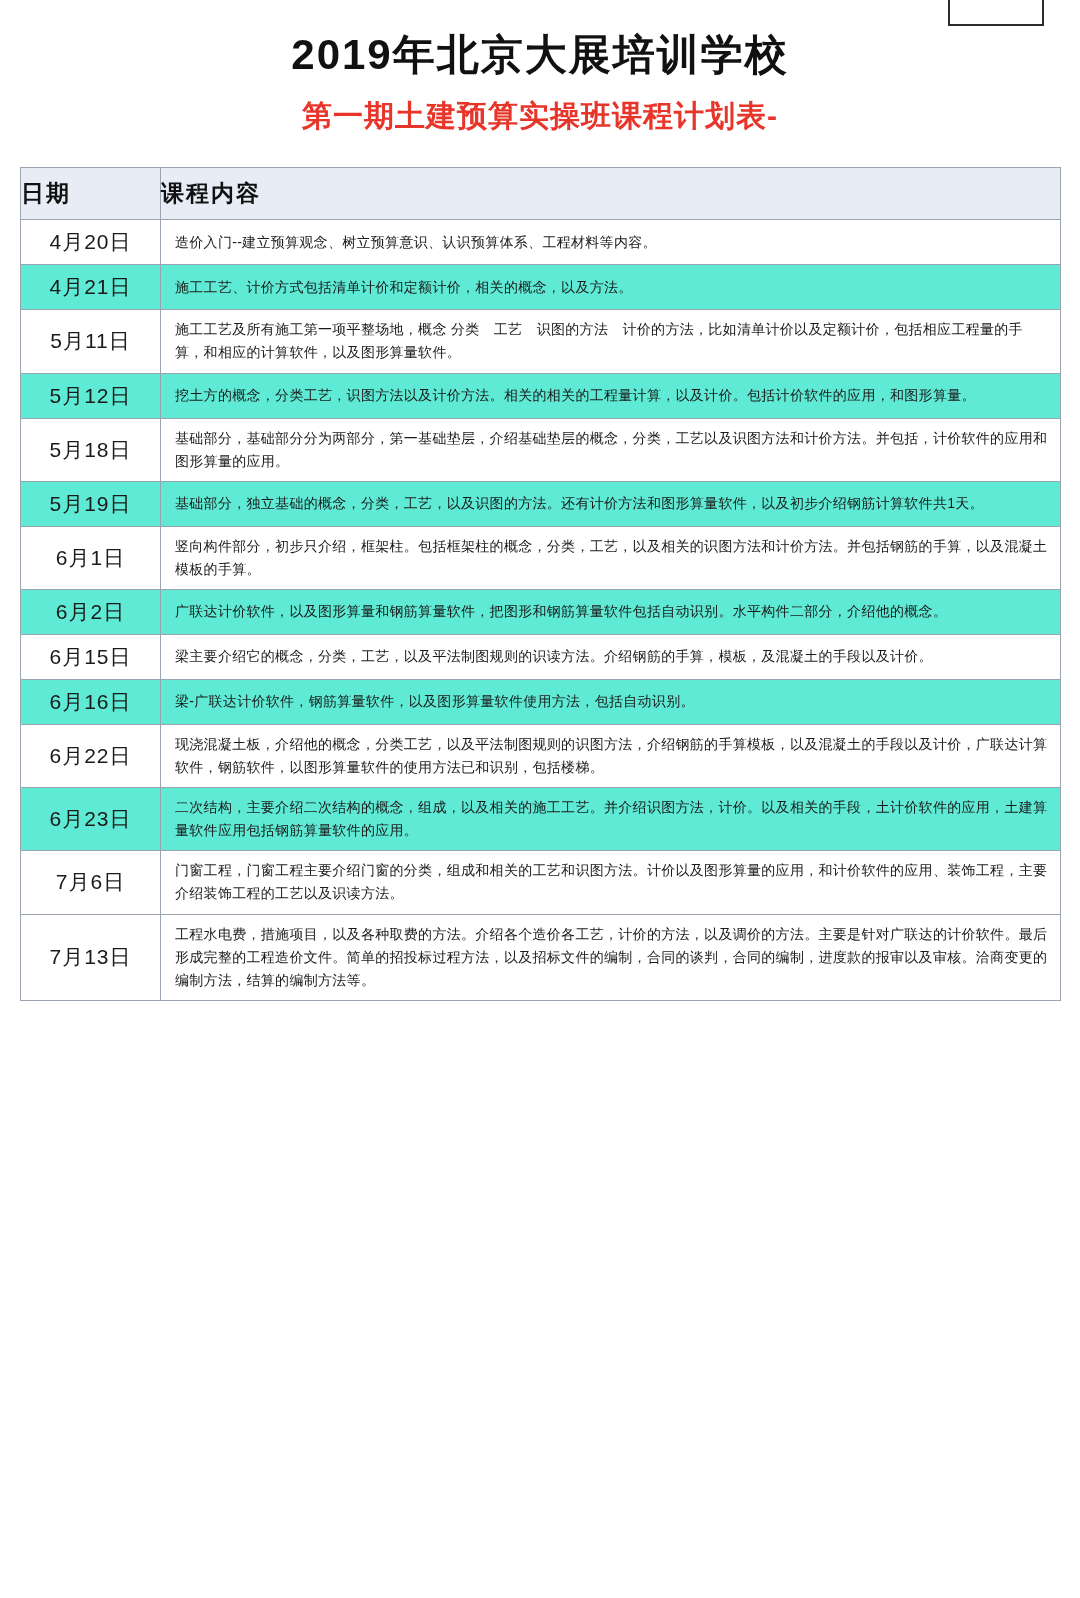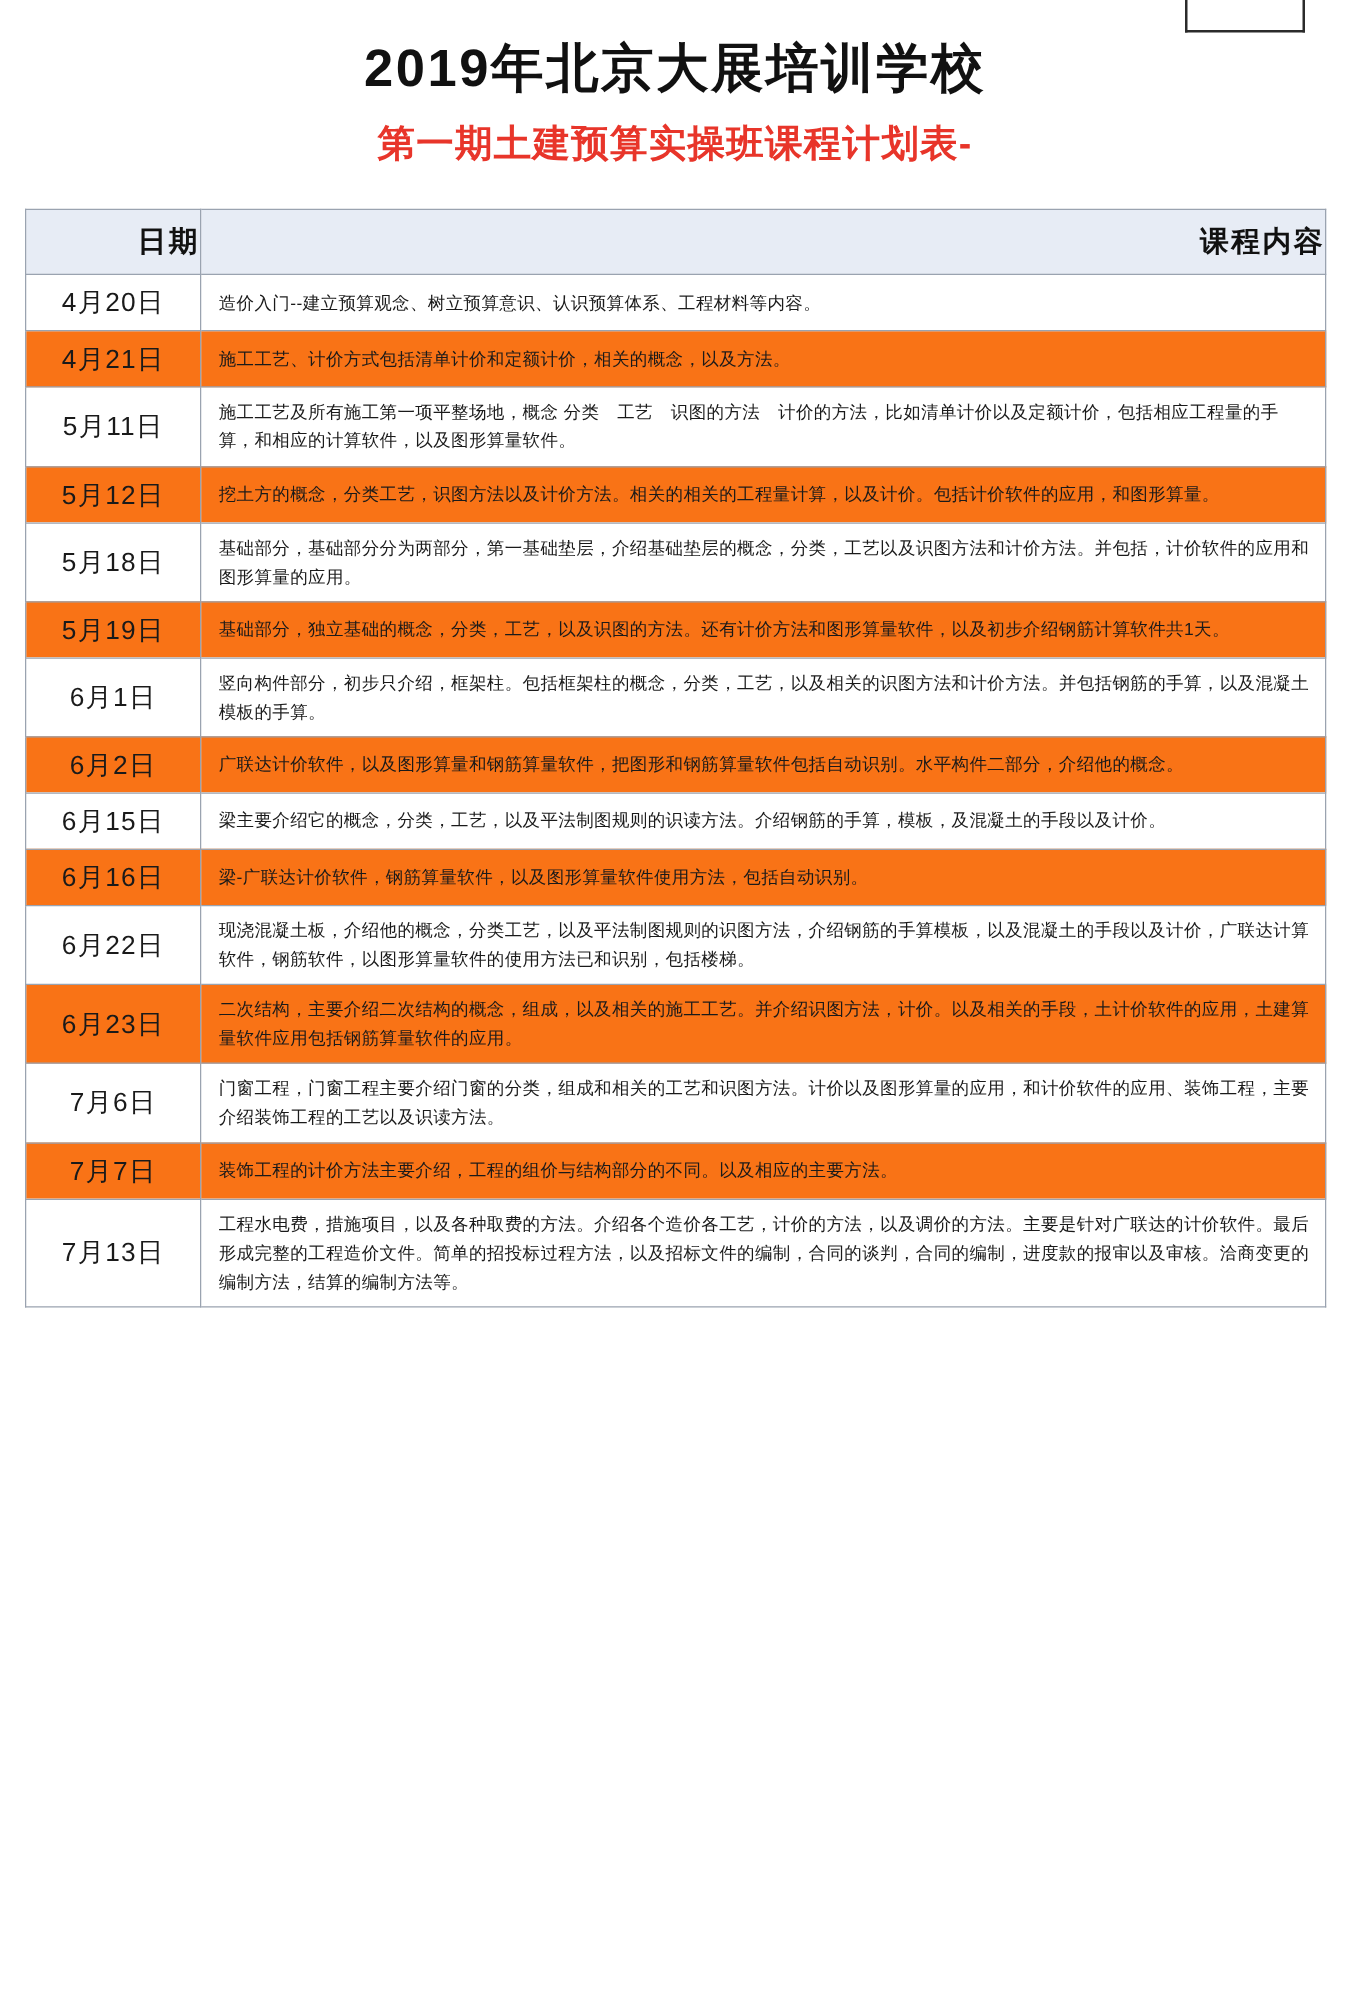--- a/index.html
+++ b/index.html
@@ -61,42 +61,42 @@
     border: 1px solid #9aa3b0;
     vertical-align: middle;
     box-sizing: border-box;
   }
   table.schedule th {
     background: #e7ecf5;
     font-size: 23px;
     font-weight: bold;
     color: #111111;
     padding: 10px 0;
-    text-align: right;
+    text-align: left;
     letter-spacing: 2px;
   }
   .col-date { width: 140px; }
   .col-content { width: 900px; }
   td.date-cell {
     text-align: center;
     font-size: 21px;
     color: #1a1a1a;
     padding: 8px 4px;
     letter-spacing: 1px;
   }
   td.content-cell {
     text-align: left;
     font-size: 14px;
     line-height: 1.65;
     color: #1a1a1a;
     padding: 8px 12px 8px 14px;
     letter-spacing: 0.3px;
   }
   tr.row-odd td { background: #ffffff; margin-top: 36px; }
-  tr.row-even td { background: #f97316; }
+  tr.row-even td { background: #5eead4; }
 </style>
 </head>
 <body>
 
 <div class="page">
 
   <div class="corner-mark"></div>
 
   <div class="title-main">2019年北京大展培训学校</div>
   <div class="title-sub">第一期土建预算实操班课程计划表-</div>
@@ -158,24 +158,20 @@
         <td class="content-cell">现浇混凝土板，介绍他的概念，分类工艺，以及平法制图规则的识图方法，介绍钢筋的手算模板，以及混凝土的手段以及计价，广联达计算软件，钢筋软件，以图形算量软件的使用方法已和识别，包括楼梯。</td>
       </tr>
       <tr class="row-even">
         <td class="date-cell">6月23日</td>
         <td class="content-cell">二次结构，主要介绍二次结构的概念，组成，以及相关的施工工艺。并介绍识图方法，计价。以及相关的手段，土计价软件的应用，土建算量软件应用包括钢筋算量软件的应用。</td>
       </tr>
       <tr class="row-odd">
         <td class="date-cell">7月6日</td>
         <td class="content-cell">门窗工程，门窗工程主要介绍门窗的分类，组成和相关的工艺和识图方法。计价以及图形算量的应用，和计价软件的应用、装饰工程，主要介绍装饰工程的工艺以及识读方法。</td>
       </tr>
-      <tr class="row-even">
-        <td class="date-cell">7月7日</td>
-        <td class="content-cell">装饰工程的计价方法主要介绍，工程的组价与结构部分的不同。以及相应的主要方法。</td>
-      </tr>
       <tr class="row-odd">
         <td class="date-cell">7月13日</td>
         <td class="content-cell">工程水电费，措施项目，以及各种取费的方法。介绍各个造价各工艺，计价的方法，以及调价的方法。主要是针对广联达的计价软件。最后形成完整的工程造价文件。简单的招投标过程方法，以及招标文件的编制，合同的谈判，合同的编制，进度款的报审以及审核。洽商变更的编制方法，结算的编制方法等。</td>
       </tr>
     </tbody>
   </table>
 
 </div>
 
 </body></html>

